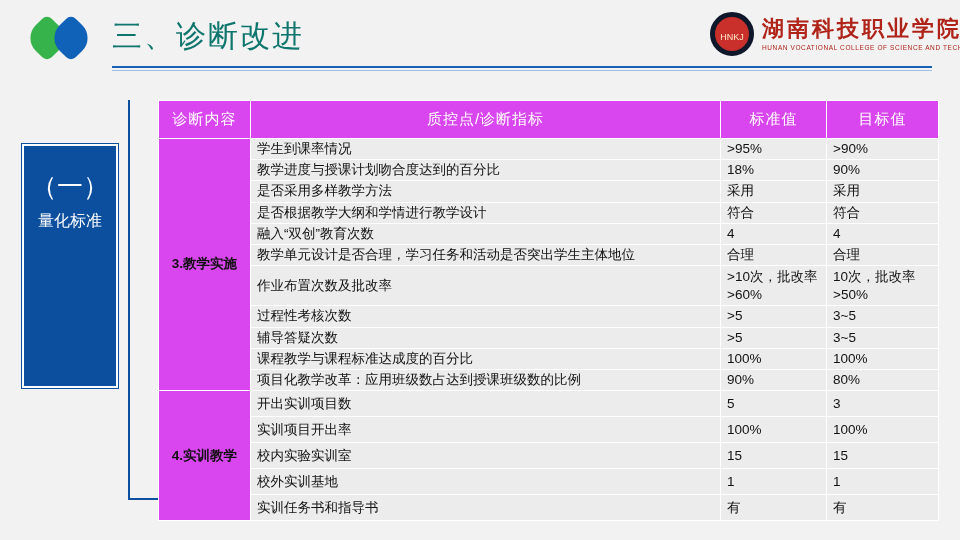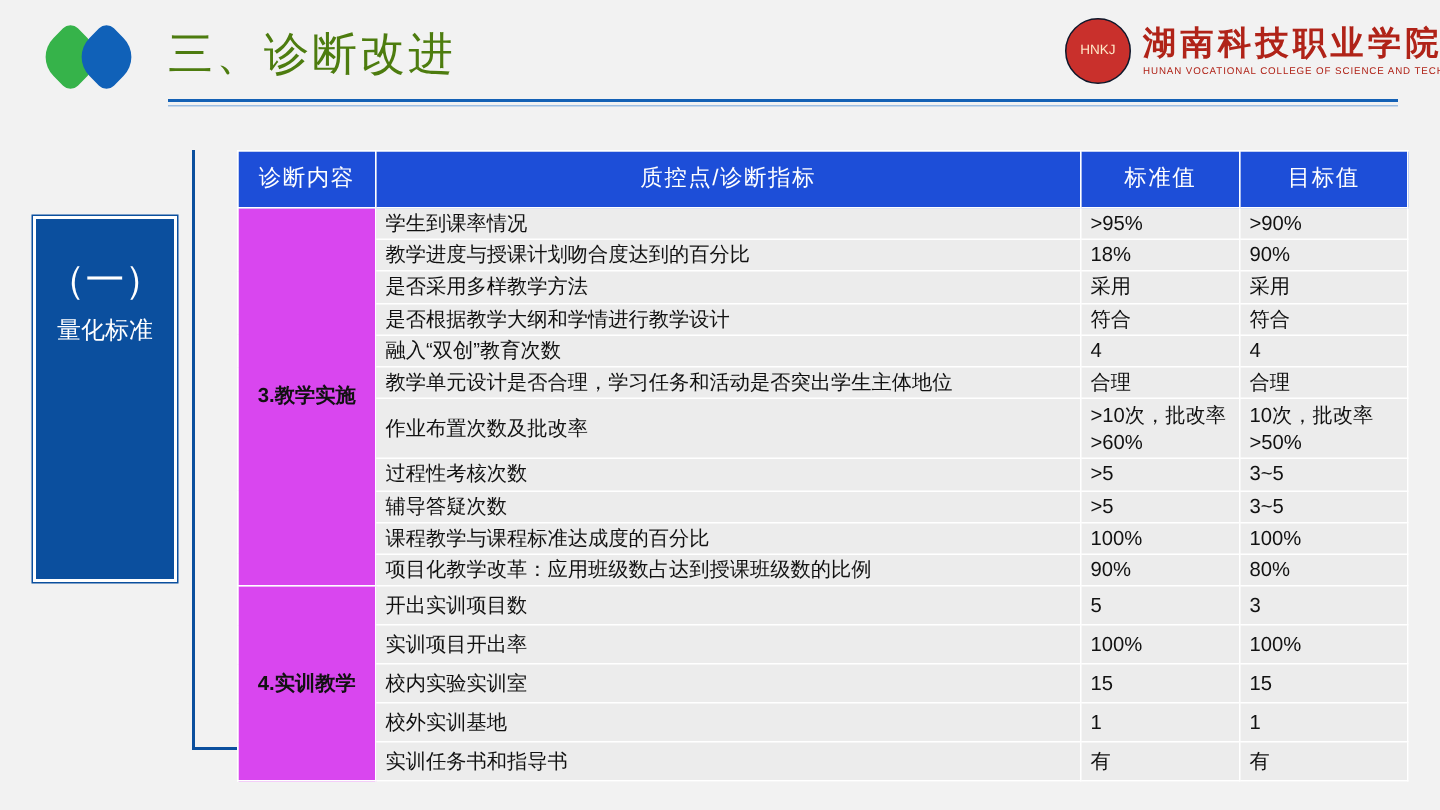--- a/index.html
+++ b/index.html
@@ -10,31 +10,31 @@
     position:relative;
   }
   
   .header{position:absolute;left:0;top:0;width:960px;height:78px;}
   .logo-mark{position:absolute;left:30px;top:20px;width:74px;height:36px;}
   .logo-mark .diamond{position:absolute;width:34px;height:34px;border-radius:6px;transform:rotate(45deg);}
   .logo-mark .green{left:0;top:1px;background:#36b34a;border-radius:7px 18px 7px 18px;}
   .logo-mark .blue{left:24px;top:1px;background:#1061b8;border-radius:7px 18px 7px 18px;}
   .header-title{
     position:absolute;left:112px;top:16px;
-    font-size:30px;color:#4d7c0f;letter-spacing:2px;
+    font-size:30px;color:#0f766e;letter-spacing:2px;
     font-family:"DejaVu Sans","Liberation Sans",sans-serif;
   }
   .header-rule{position:absolute;left:112px;top:66px;width:820px;height:2px;background:#1461b5;}
   .header-rule2{position:absolute;left:112px;top:70px;width:820px;height:1px;background:#9cbde2;}
 
   
   .school{position:absolute;right:22px;top:10px;width:230px;height:54px;}
   .school .seal{
     position:absolute;left:2px;top:2px;width:44px;height:44px;border-radius:50%;
-    background:#c9302c;border:1px solid #0f172a;box-sizing:border-box;
+    background:#c9302c;border:5px solid #0f172a;box-sizing:border-box;
     color:#ffe9c9;font-size:9px;line-height:40px;text-align:center;
   }
   .school .cn{
     position:absolute;left:54px;top:4px;font-size:22px;color:#b02318;letter-spacing:3px;
     font-family:"DejaVu Serif","Liberation Serif",serif;font-weight:bold;white-space:nowrap;
   }
   .school .en{
     position:absolute;left:54px;top:34px;font-size:6.5px;color:#b02318;letter-spacing:.6px;white-space:nowrap;
   }
 
@@ -59,21 +59,21 @@
     border:1px solid #ffffff;
     padding:1px 6px;
     font-size:13.5px;
     color:#111;
     vertical-align:middle;
     line-height:1.35;
     height:21px;
     box-sizing:border-box;
   }
   .tbl thead th{
-    background:#1d4ed8;color:#fff;font-size:15px;font-weight:normal;
+    background:#d946ef;color:#fff;font-size:15px;font-weight:normal;
     height:38px;text-align:center;letter-spacing:1px;
   }
   .col-a{width:92px;}
   .col-b{width:470px;}
   .col-c{width:106px;}
   .col-d{width:112px;}
   .rowhead{
     background:#d946ef;color:#fff;text-align:center;font-size:14px;font-weight:bold;
   }
   .cell{background:#ececec;}

